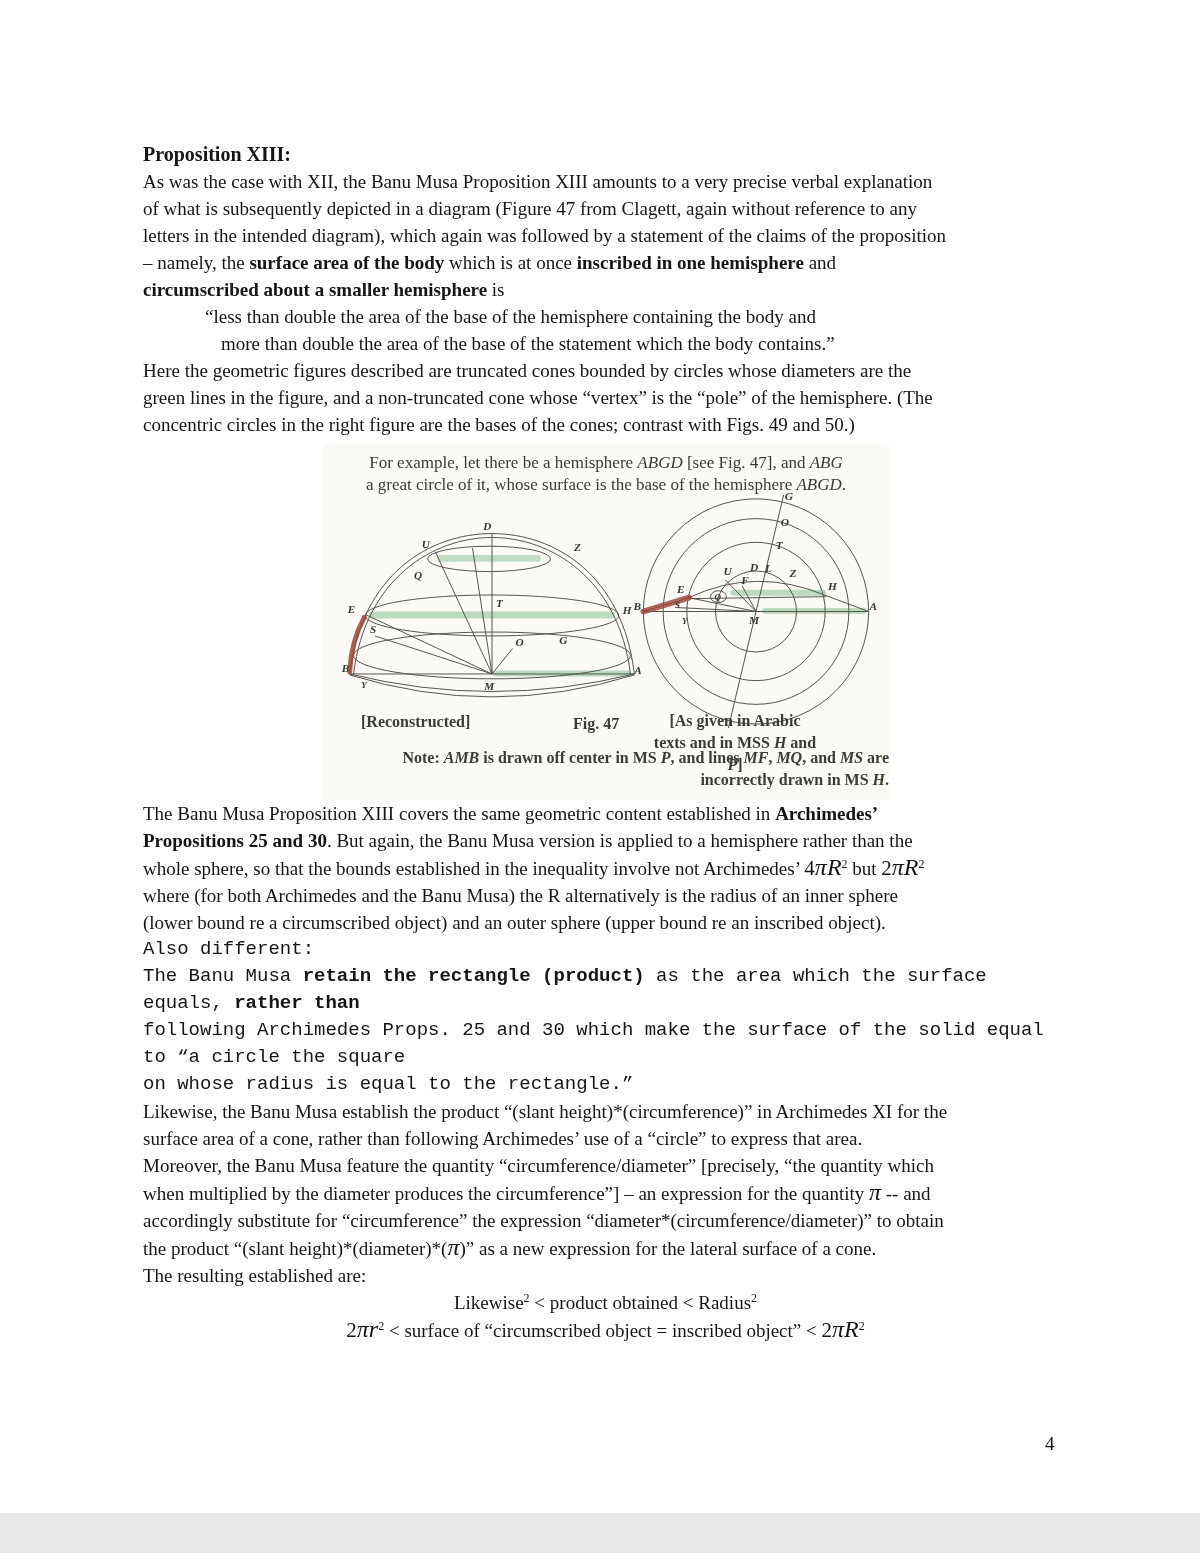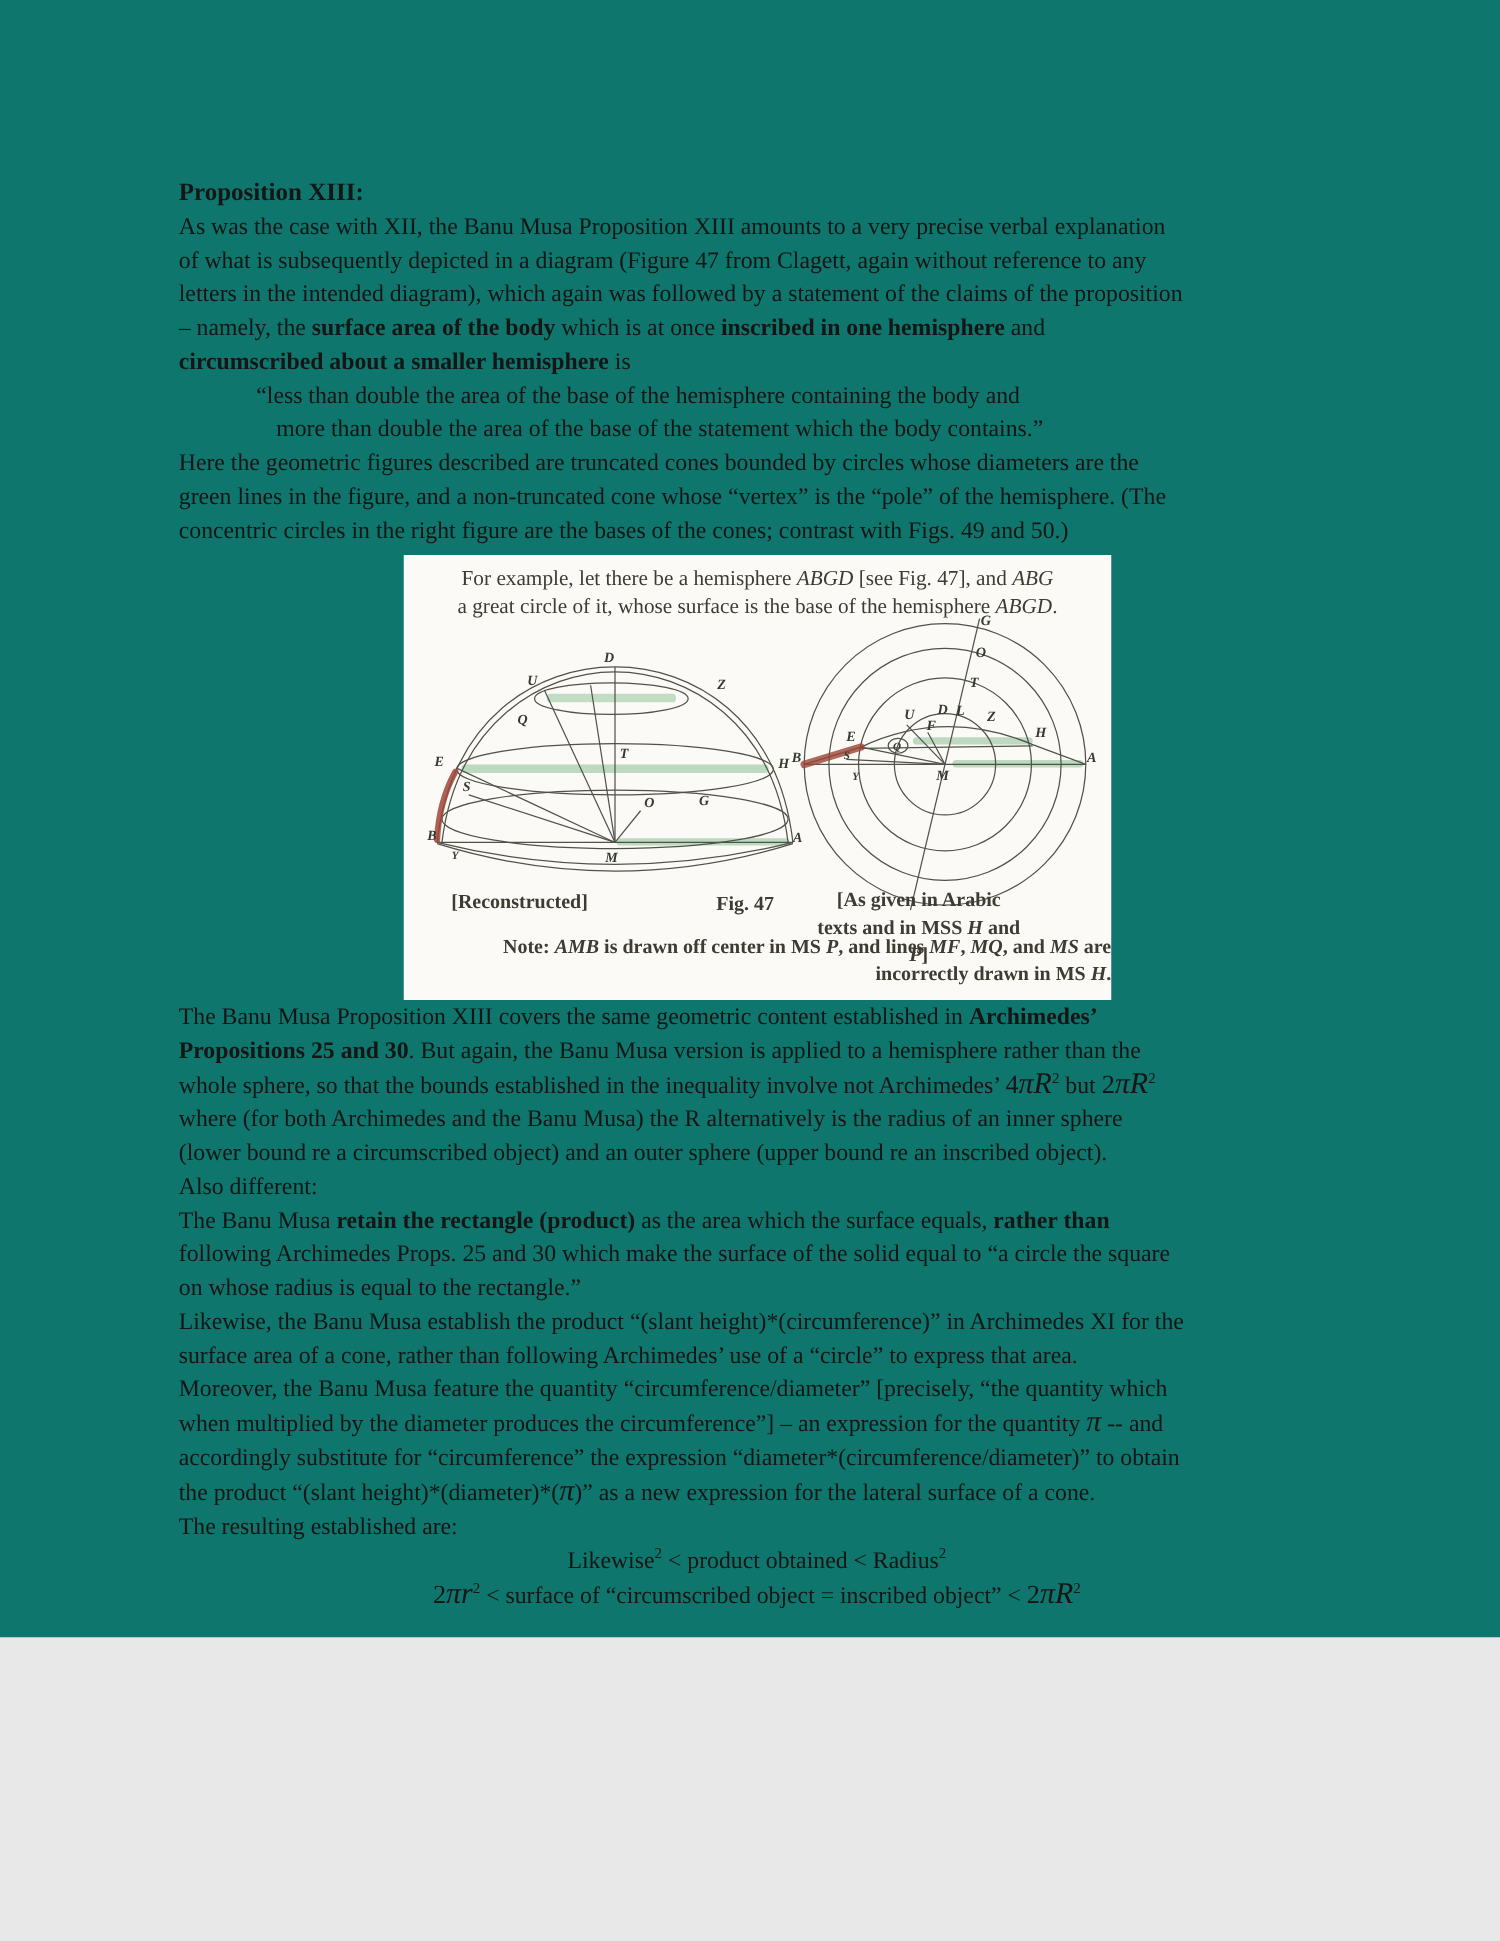--- a/index.html
+++ b/index.html
@@ -1,31 +1,31 @@
 <!DOCTYPE html>
 <html><head>
 <meta charset="utf-8">
 <style>
   html,body{margin:0;padding:0;background:#e8e8e8;}
-  .page{position:relative;width:1200px;height:1310px;margin:0 auto;background:#0f766e;
+  .page{position:relative;width:1200px;height:1513px;margin:0 auto;background:#ffffff;
         font-family:"Liberation Serif", serif;color:#151515;overflow:hidden;}
   .content{position:absolute;left:143px;top:0;width:925px;padding-top:141px;}
   .title{font-size:20px;font-weight:bold;line-height:27px;margin:0;}
   p.body{font-size:19px;line-height:27px;margin:0;}
   .b{font-weight:bold;}
   .i{font-style:italic;}
   .mi{font-size:24px;font-style:italic;}
   .mq{font-size:21px;}
   .sup{font-size:12px;vertical-align:super;line-height:0;}
   .p1{margin-top:28px;}
   .quote1{padding-left:62px;}
   .quote2{padding-left:78px;}
   .p2{margin-top:8px;}
   .p3{margin-top:17px;}
-  .p4{margin-top:26px;}
+  .p4{margin-top:26px;font-family:Liberation Mono, monospace;}
   .p5{margin-top:14px;}
   .p6{margin-top:18px;}
   .p7{margin-top:14px;}
   .center{text-align:center;}
   .pagenum{position:absolute;left:1045px;top:1433px;font-size:19px;}
   
   .scan{position:relative;width:566px;height:356px;margin:6px 0 0 180px;background:#fbfaf6;
         color:#3e3b33;}
   .scan-intro{position:absolute;left:0;width:100%;text-align:center;font-size:17px;line-height:22px;}
   .scan-intro.line1{top:8px;}

